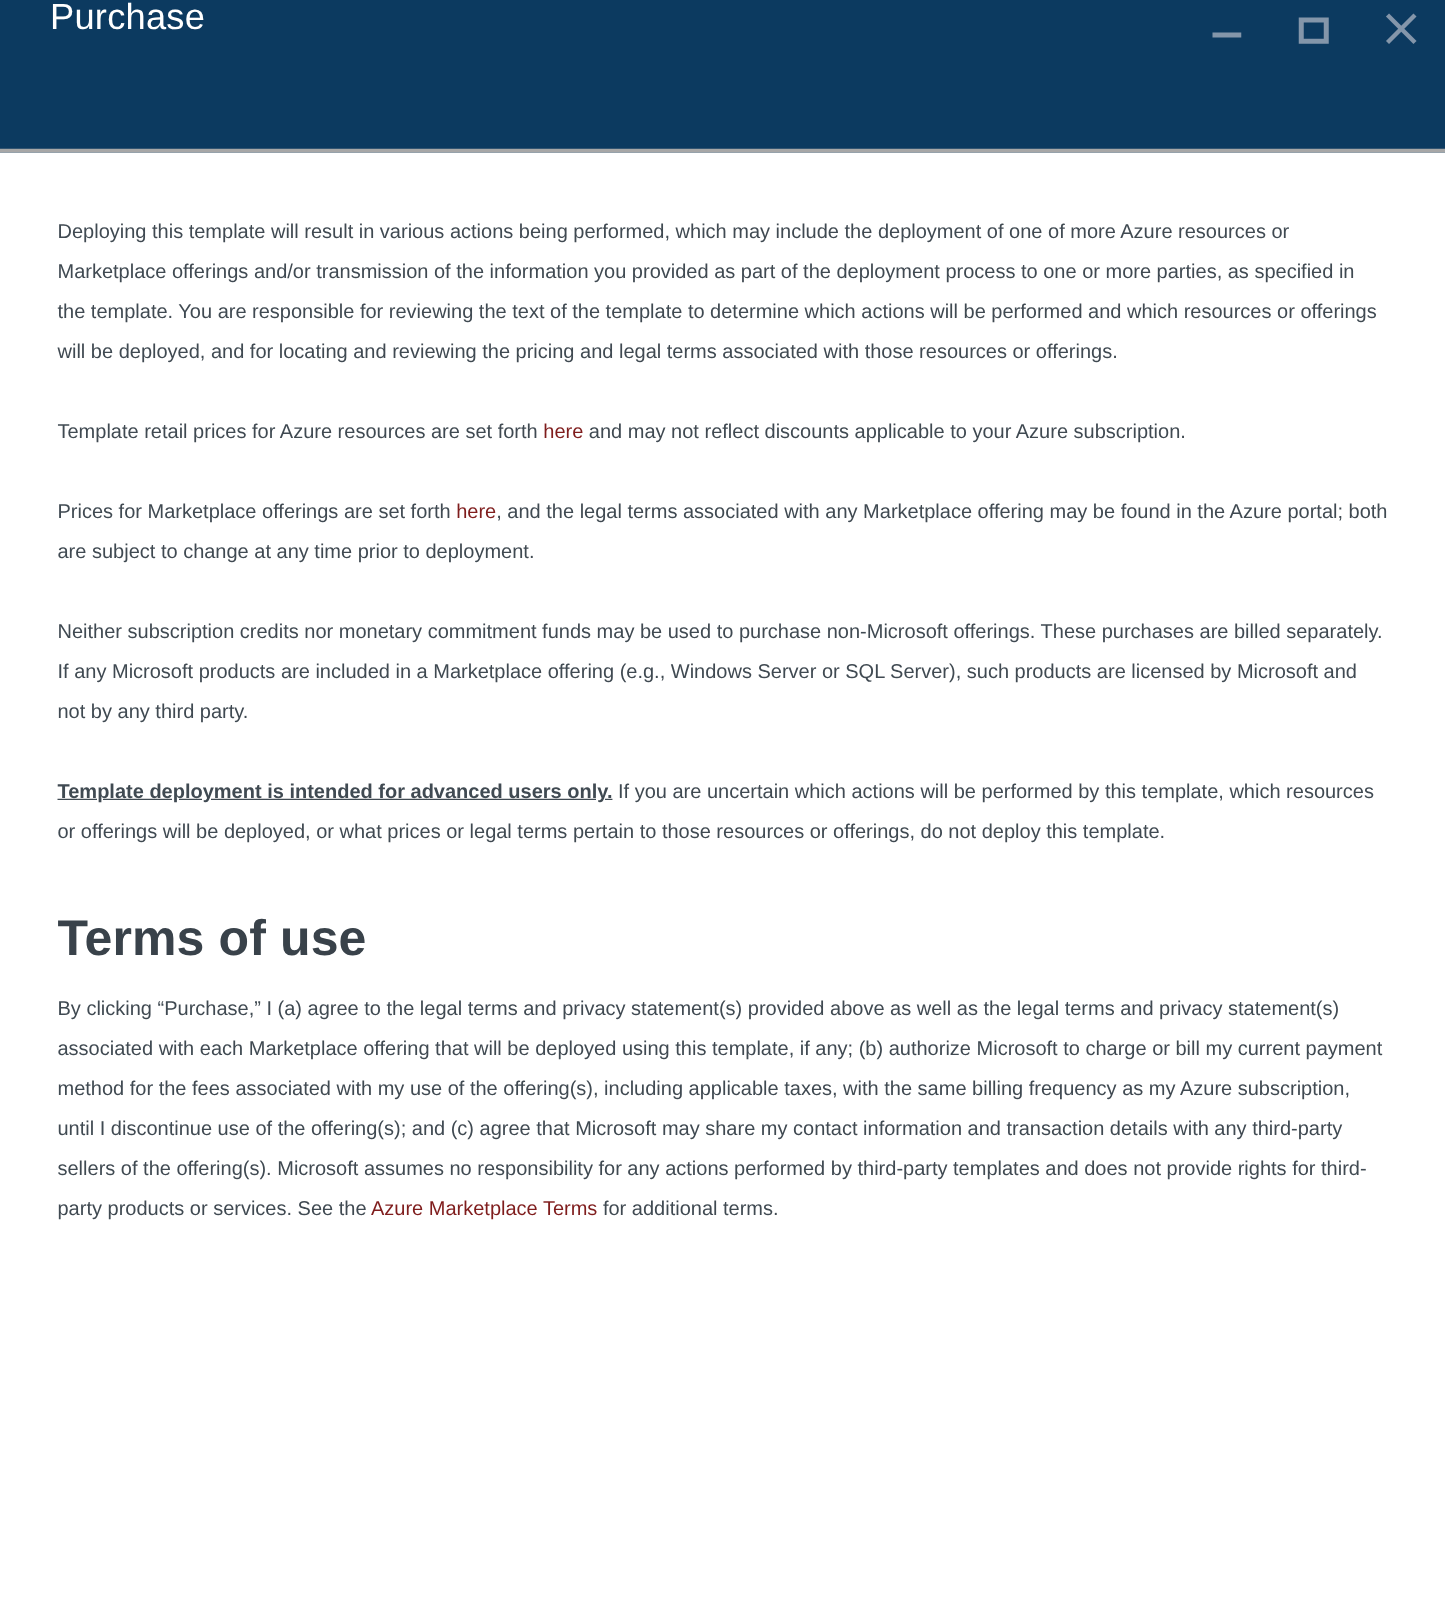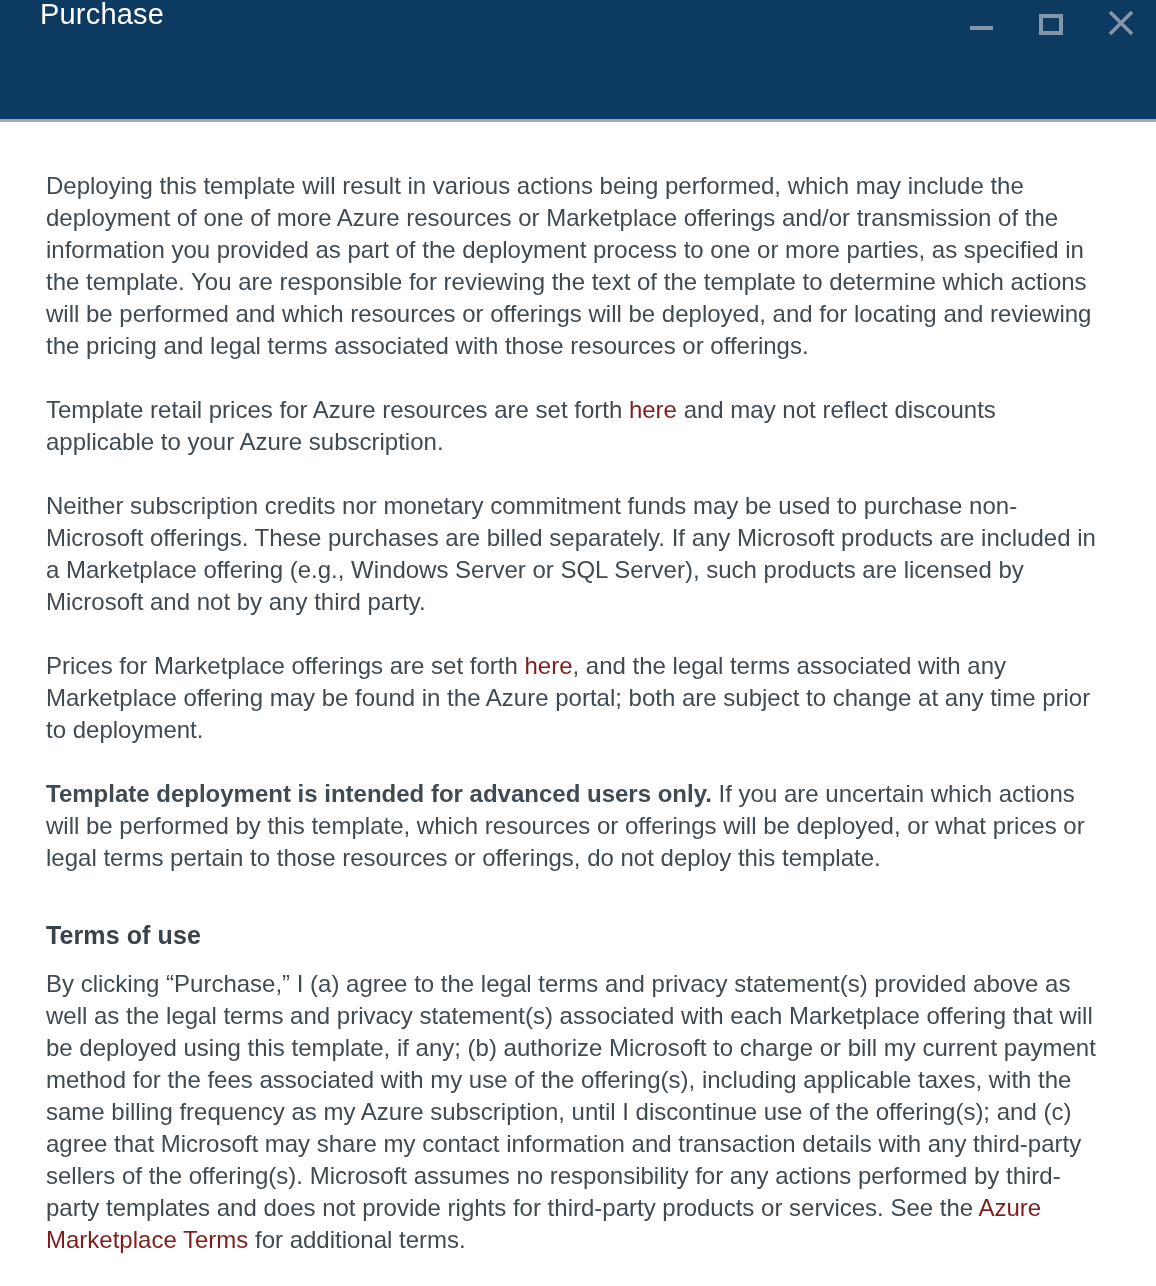--- a/index.html
+++ b/index.html
@@ -65,35 +65,36 @@
   .close-glyph {
     display: block;
     margin-top: 2px;
   }
   
   .dialog-body {
     padding: 48px 46px 0 46px;
     color: #404a52;
   }
   .para {
-    font-size: 24px;
+    font-size: 16px;
     line-height: 32px;
     margin-bottom: 32px;
     color: #404a52;
   }
   .para .bold-lead {
     font-weight: 700;
+    text-decoration: underline;
   }
   a.link {
     color: #7f1d1d;
     text-decoration: none;
     cursor: pointer;
   }
   .section-heading {
-    font-size: 25px;
+    font-size: 40px;
     font-weight: 700;
     color: #39424a;
     margin-top: 47px;
     margin-bottom: 18px;
     letter-spacing: 0.1px;
   }
 </style>
 </head>
 <body>
 
@@ -117,23 +118,23 @@
       </button>
     </div>
   </div>
 
   <div class="dialog-body">
 
     <p class="para"><span>Deploying this template will result in various actions being performed, which may include the deployment of one of more Azure resources or Marketplace offerings and/or transmission of the information you provided as part of the deployment process to one or more parties, as specified in the template. You are responsible for reviewing the text of the template to determine which actions will be performed and which resources or offerings will be deployed, and for locating and reviewing the pricing and legal terms associated with those resources or offerings.</span></p>
 
     <p class="para"><span>Template retail prices for Azure resources are set forth </span><a class="link" href="#">here</a><span> and may not reflect discounts applicable to your Azure subscription.</span></p>
 
+    <p class="para"><span>Prices for Marketplace offerings are set forth </span><a class="link" href="#">here</a><span>, and the legal terms associated with any Marketplace offering may be found in the Azure portal; both are subject to change at any time prior to deployment.</span></p>
+
     <p class="para"><span>Neither subscription credits nor monetary commitment funds may be used to purchase non-Microsoft offerings. These purchases are billed separately. If any Microsoft products are included in a Marketplace offering (e.g., Windows Server or SQL Server), such products are licensed by Microsoft and not by any third party.</span></p>
-
-    <p class="para"><span>Prices for Marketplace offerings are set forth </span><a class="link" href="#">here</a><span>, and the legal terms associated with any Marketplace offering may be found in the Azure portal; both are subject to change at any time prior to deployment.</span></p>
 
     <p class="para"><span class="bold-lead">Template deployment is intended for advanced users only.</span><span> If you are uncertain which actions will be performed by this template, which resources or offerings will be deployed, or what prices or legal terms pertain to those resources or offerings, do not deploy this template.</span></p>
 
     <h2 class="section-heading">Terms of use</h2>
 
     <p class="para"><span>By clicking “Purchase,” I (a) agree to the legal terms and privacy statement(s) provided above as well as the legal terms and privacy statement(s) associated with each Marketplace offering that will be deployed using this template, if any; (b) authorize Microsoft to charge or bill my current payment method for the fees associated with my use of the offering(s), including applicable taxes, with the same billing frequency as my Azure subscription, until I discontinue use of the offering(s); and (c) agree that Microsoft may share my contact information and transaction details with any third-party sellers of the offering(s). Microsoft assumes no responsibility for any actions performed by third-party templates and does not provide rights for third-party products or services. See the </span><a class="link" href="#">Azure Marketplace Terms</a><span> for additional terms.</span></p>
 
   </div>
 </div>
 

